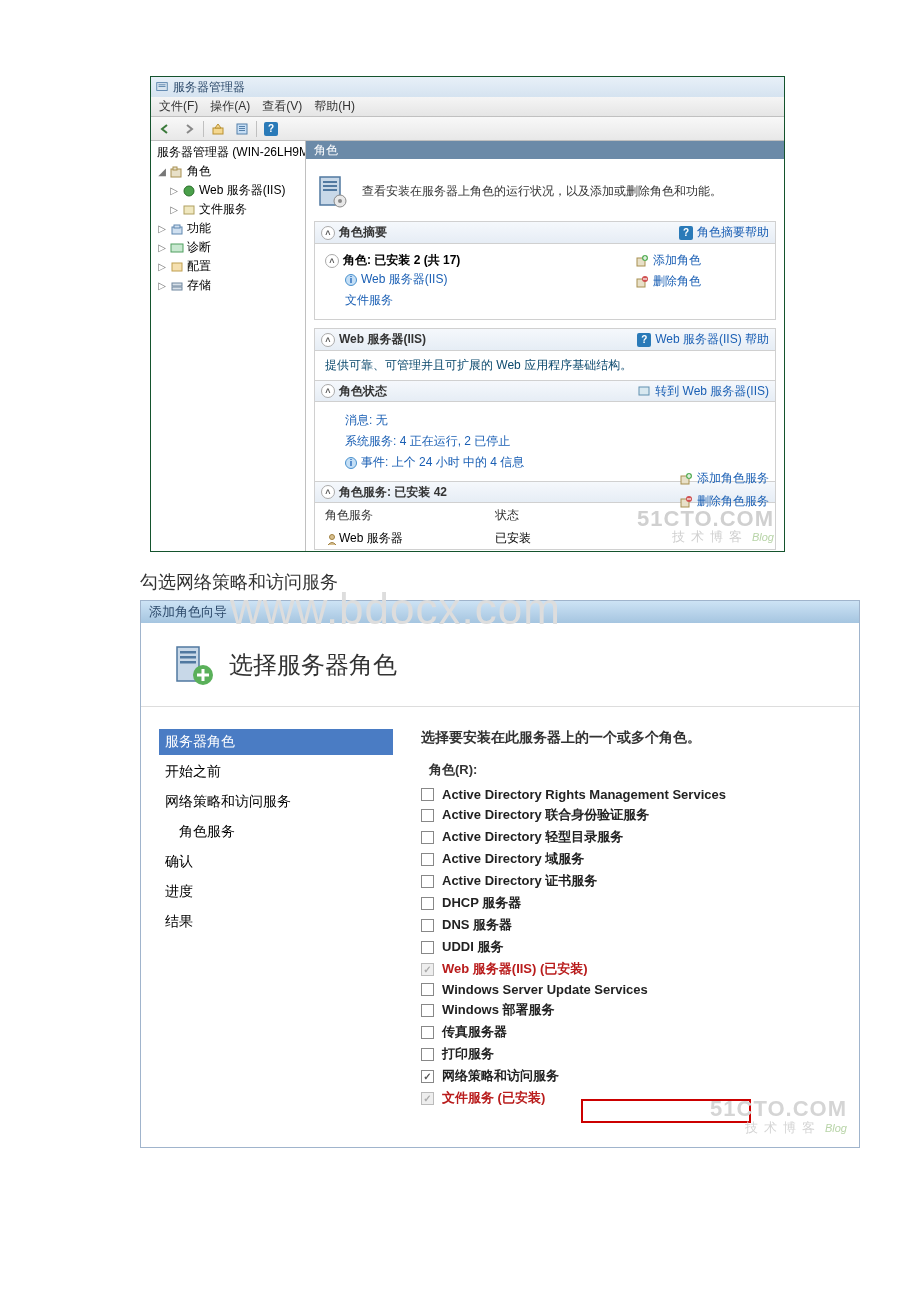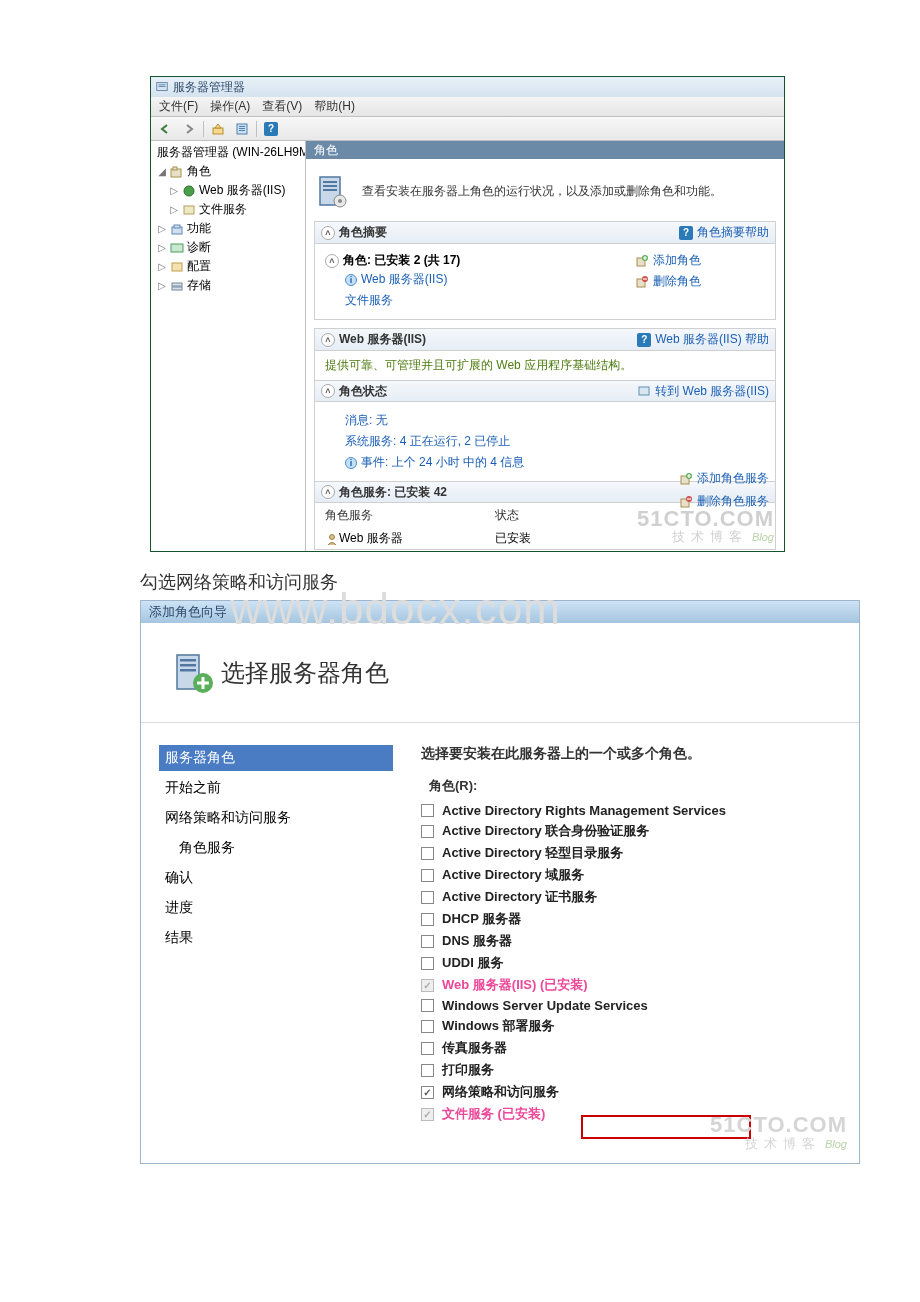--- a/index.html
+++ b/index.html
@@ -37,21 +37,21 @@
     .help-icon { width: 14px; height: 14px; background: #2a7ab8; color: #fff; font-size: 10px; font-weight: bold; display: flex; align-items: center; justify-content: center; border-radius: 2px; }
     .section-body { padding: 8px 10px; display: flex; }
     .section-main { flex: 1; }
     .section-actions { width: 130px; font-size: 12px; color: #1a5fb4; }
     .action-link { display: flex; align-items: center; gap: 4px; margin-bottom: 4px; }
     .action-icon { width: 14px; height: 14px; }
     .sub-line { padding: 2px 0 2px 20px; color: #1a5fb4; }
     .sub-line.info { display: flex; align-items: center; gap: 4px; }
     .info-icon { width: 12px; height: 12px; border-radius: 50%; background: #c4dff6; border: 1px solid #4990cc; color: #1a5fb4; font-size: 9px; font-weight: bold; display: flex; align-items: center; justify-content: center; }
     .roles-head { font-weight: bold; display: flex; align-items: center; gap: 4px; }
-    .desc-text { padding: 6px 10px; color: #4d7c0f; font-size: 12px; }
+    .desc-text { padding: 6px 10px; color: #0c4a6e; font-size: 12px; }
     
     .table-head { display: flex; padding: 4px 10px; font-size: 12px; color: #333; }
     .col1 { width: 170px; }
     .col2 { flex: 1; }
     .table-row { display: flex; padding: 2px 10px; align-items: center; }
     
     .watermark1 { position: relative; }
     .wm-text { position: absolute; right: 10px; bottom: 8px; color: #d0d0d0; font-family: Arial; text-align: right; line-height: 1; }
     .wm-big { font-size: 22px; font-weight: bold; letter-spacing: 1px; }
     .wm-small { font-size: 13px; letter-spacing: 6px; }
@@ -60,34 +60,34 @@
     
     .instruction { margin: 18px 0 6px 140px; font-size: 18px; color: #333; font-family: SimSun, serif; }
     
     
     .url-wm { position: relative; height: 0; }
     .url-wm-text { position: absolute; left: 230px; top: -16px; font-size: 44px; color: #ddd; font-family: Arial; letter-spacing: 1px; }
     
     
     .window2 { margin: 0 0 0 140px; width: 720px; border: 1px solid #a0b4cc; }
     .wiz-title { background: linear-gradient(#cde3f5, #a5c5e0); height: 22px; display: flex; align-items: center; padding: 0 8px; color: #2d4a6b; font-size: 13px; }
-    .wiz-header { background: #fff; height: 100px; display: flex; align-items: center; padding: 0 28px; gap: 4px; border-bottom: 1px solid #ddd; }
+    .wiz-header { background: #fff; height: 84px; display: flex; align-items: center; padding: 0 28px; gap: 12px; border-bottom: 1px solid #ddd; }
     .wiz-header-icon { width: 48px; height: 48px; }
     .wiz-header-title { font-size: 24px; color: #333; font-family: SimSun, serif; }
     
     .wiz-body { display: flex; height: 440px; background: #fff; position: relative; }
     .wiz-nav { width: 270px; padding: 22px 18px; font-size: 14px; }
     .wiz-nav-item { padding: 4px 6px; margin-bottom: 4px; cursor: default; }
     .wiz-nav-item.selected { background: #4a7cc4; color: #fff; }
     .wiz-main { flex: 1; padding: 22px 10px; font-weight: bold; }
     .wiz-prompt { font-size: 14px; color: #333; margin-bottom: 14px; }
     .wiz-label { font-size: 13px; color: #333; margin-bottom: 6px; margin-left: 8px; }
     .role-list { border: 0; }
     .role-item { display: flex; align-items: center; gap: 8px; padding: 2px 0; font-size: 13px; color: #222; }
-    .role-item.disabled { color: #ec4899; }
+    .role-item.disabled { color: #b91c1c; }
     .cbx { width: 13px; height: 13px; border: 1px solid #888; background: #fff; display: flex; align-items: center; justify-content: center; font-size: 10px; color: #555; }
     .cbx.checked::after { content: "✓"; }
     .cbx.disabled { background: #eee; border-color: #bbb; color: #aaa; }
     .highlight-box { position: absolute; border: 2px solid #cc0000; left: 440px; top: 392px; width: 170px; height: 24px; pointer-events: none; }
     
     .wm-text2 { position: absolute; right: 12px; bottom: 12px; color: #d5d5d5; font-family: Arial; text-align: right; line-height: 1.1; }
     
     
     svg { display: block; }
   </style>

